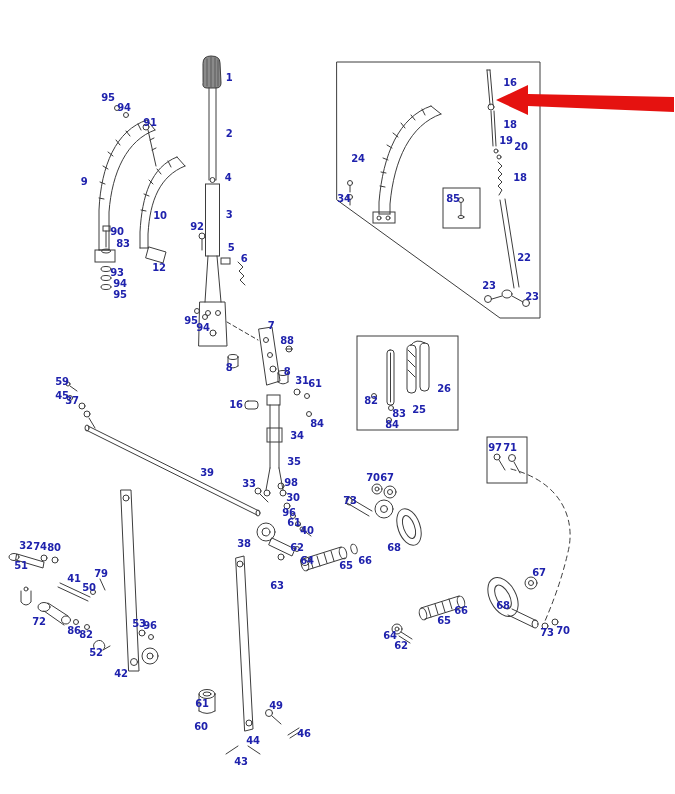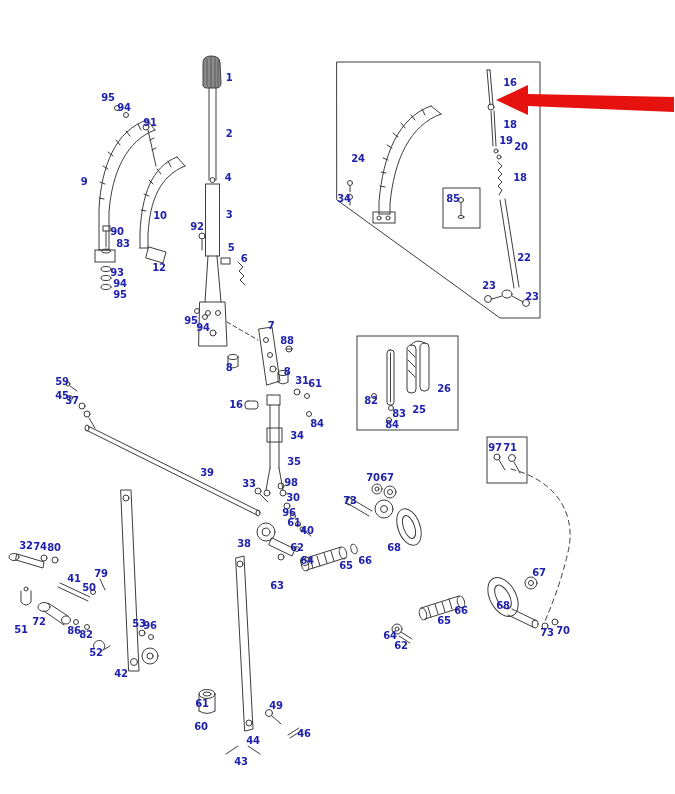--- a/index.html
+++ b/index.html
@@ -429,21 +429,21 @@
       <div class="part-label" style="left: 62px; top: 381px;">59</div>
       <div class="part-label" style="left: 62px; top: 395px;">45</div>
       <div class="part-label" style="left: 72px; top: 400px;">37</div>
       <div class="part-label" style="left: 199px; top: 472px; margin-left: 8px;">39</div>
       <div class="part-label" style="left: 26px; top: 545px;">32</div>
       <div class="part-label" style="left: 40px; top: 546px;">74</div>
       <div class="part-label" style="left: 54px; top: 547px;">80</div>
       <div class="part-label" style="left: 74px; top: 578px;">41</div>
       <div class="part-label" style="left: 101px; top: 573px;">79</div>
       <div class="part-label" style="left: 89px; top: 587px;">50</div>
-      <div class="part-label" style="left: 21px; top: 629px;">51</div>
+      <div class="part-label" style="left: 21px; top: 565px;">51</div>
       <div class="part-label" style="left: 39px; top: 621px;">72</div>
       <div class="part-label" style="left: 74px; top: 630px;">86</div>
       <div class="part-label" style="left: 86px; top: 634px;">82</div>
       <div class="part-label" style="left: 139px; top: 623px;">53</div>
       <div class="part-label" style="left: 150px; top: 625px;">96</div>
       <div class="part-label" style="left: 96px; top: 652px;">52</div>
       <div class="part-label" style="left: 121px; top: 673px;">42</div>
       <div class="part-label" style="left: 202px; top: 703px;">61</div>
       <div class="part-label" style="left: 201px; top: 726px;">60</div>
       <div class="part-label" style="left: 276px; top: 705px;">49</div>

